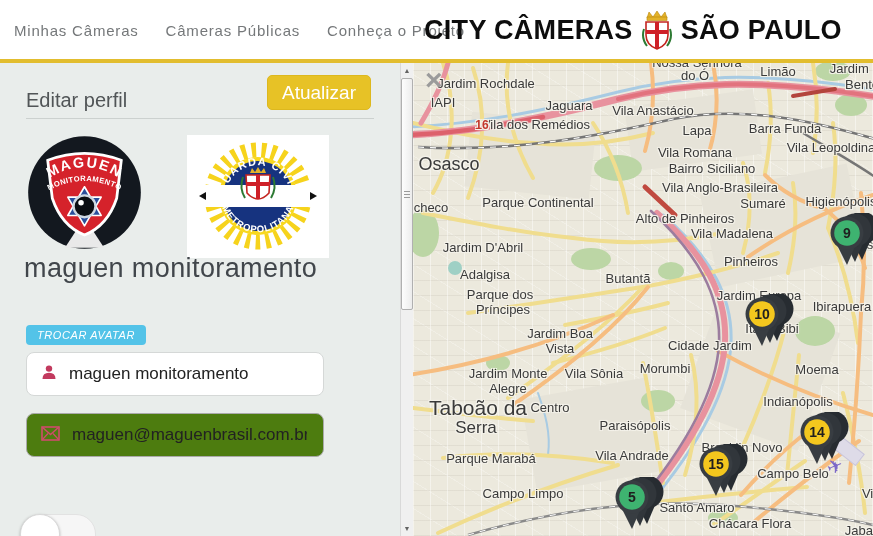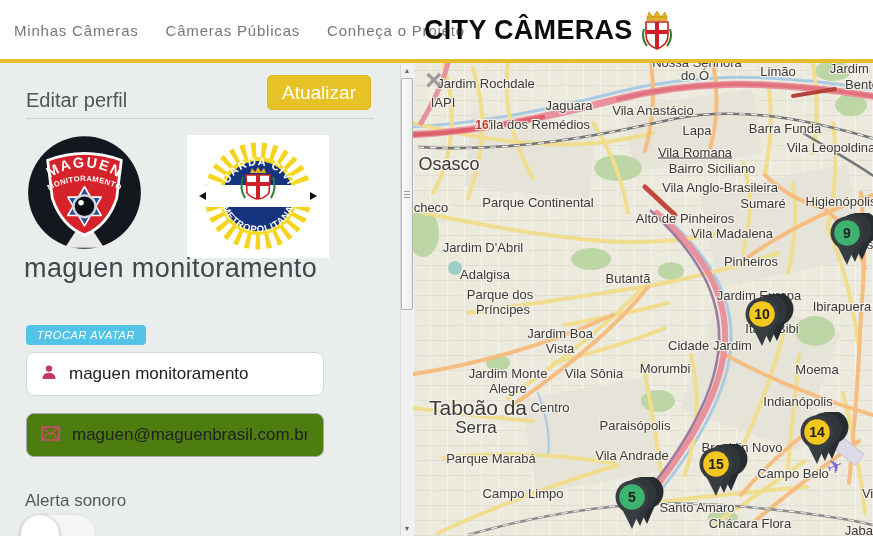--- a/index.html
+++ b/index.html
@@ -78,20 +78,21 @@
         <svg width="34" height="42" viewBox="0 0 34 42">
           <polygon points="7,9 9,3 13,8 17,2 21,8 25,3 27,9" fill="#e3b229" stroke="#b8860b" stroke-width="0.6"></polygon>
           <rect x="7" y="8" width="20" height="3.4" fill="#e3b229" stroke="#b8860b" stroke-width="0.6"></rect>
           <path d="M6,13 L28,13 L28,26 Q28,36 17,40 Q6,36 6,26 Z" fill="#fff" stroke="#c3241f" stroke-width="1.6"></path>
           <rect x="15" y="13" width="4" height="26" fill="#cf2028"></rect>
           <rect x="6" y="21" width="22" height="4" fill="#cf2028"></rect>
           <path d="M4,20 Q1,29 7,37" fill="none" stroke="#2d7a33" stroke-width="2"></path>
           <path d="M30,20 Q33,29 27,37" fill="none" stroke="#2d7a33" stroke-width="2"></path>
         </svg>
       </span>
+      <span>SÃO PAULO</span>
     </div>
   </header>
   <div class="accent-line"></div>
 
   <aside class="panel">
     <button class="btn-update">Atualizar</button>
     <h2>Editar perfil</h2>
     <div class="divider"></div>
 
     <div class="avatars">
@@ -160,21 +161,20 @@
       <span>
         <svg width="19" height="15" viewBox="0 0 19 15">
           <rect x="1" y="1" width="17" height="13" fill="none" stroke="#cf4b6b" stroke-width="1.6"></rect>
           <path d="M1,1 L9.5,8.5 L18,1" fill="none" stroke="#cf4b6b" stroke-width="1.6"></path>
           <path d="M1,14 L7,7.5 M18,14 L12,7.5" fill="none" stroke="#cf4b6b" stroke-width="1.2"></path>
         </svg>
       </span>
       <input value="maguen@maguenbrasil.com.br" style="">
     </div>
 
-    <div class="alert-label">Alerta sonoro</div>
     <div class="toggle">
       <div class="knob"></div>
     </div>
   </aside>
 
   <div class="scrollbar">
     <div class="sb-arrow up">▲</div>
     <div class="sb-thumb">
         <div class="grip"></div>
       </div>
@@ -286,21 +286,21 @@
         <span class="map-label" style="left: 123px; top: 61px;">Vila dos Remédios</span>
         <span class="map-label" style="left: 240px; top: 47px;">Vila Anastácio</span>
         <span class="map-label" style="left: 365px; top: 8px;">Limão</span>
         <span class="map-label" style="left: 284px; top: -1px;">Nossa Senhora</span>
         <span class="map-label" style="left: 282px; top: 12px;">do Ó</span>
         <span class="map-label" style="left: 446px; top: 5px;">Jardim Sã</span>
         <span class="map-label" style="left: 449px; top: 21px;">Bento</span>
         <span class="map-label" style="left: 284px; top: 67px;">Lapa</span>
         <span class="map-label" style="left: 372px; top: 65px;">Barra Funda</span>
         <span class="map-label" style="left: 418px; top: 84px;">Vila Leopoldina</span>
-        <span class="map-label" style="left: 282px; top: 89px; text-decoration: underline;">Vila Romana</span>
+        <span class="map-label" style="left: 282px; top: 89px;">Vila Romana</span>
         <span class="map-label" style="left: 299px; top: 105px;">Bairro Siciliano</span>
         <span class="map-label" style="left: 307px; top: 124px;">Vila Anglo-Brasileira</span>
         <span class="map-label" style="left: 350px; top: 140px;">Sumaré</span>
         <span class="map-label" style="left: 428px; top: 138px;">Higienópolis</span>
         <span class="map-label" style="left: 272px; top: 155px;">Alto de Pinheiros</span>
         <span class="map-label" style="left: 319px; top: 170px;">Vila Madalena</span>
         <span class="map-label" style="left: 338px; top: 198px;">Pinheiros</span>
         <span class="map-label" style="left: 443px; top: 181px;">Ingles</span>
         <span class="map-label" style="left: 346px; top: 232px;">Jardim Europa</span>
         <span class="map-label" style="left: 429px; top: 243px;">Ibirapuera</span>

